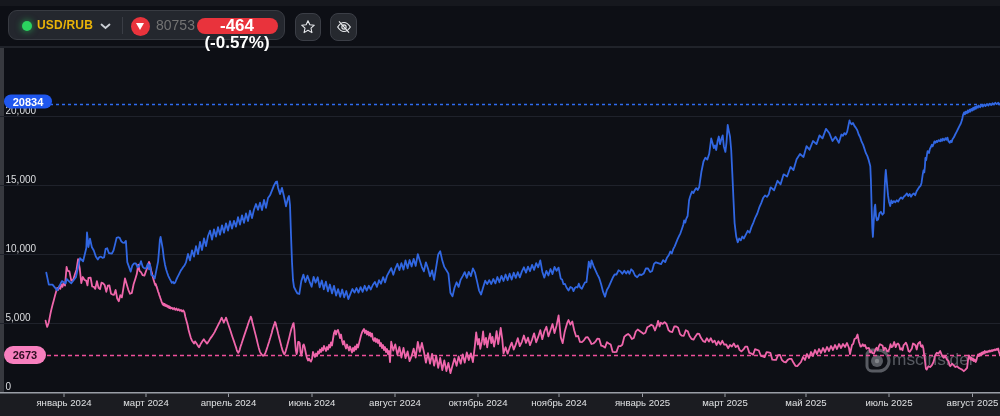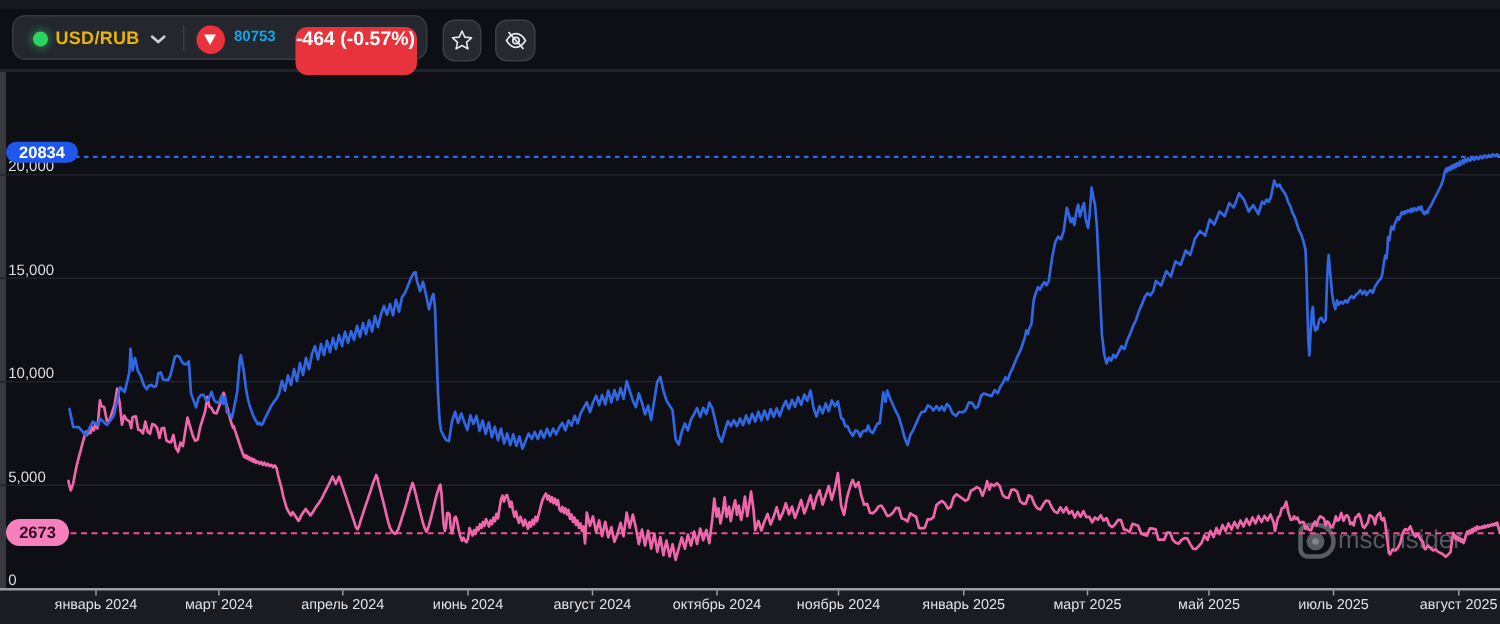--- a/index.html
+++ b/index.html
@@ -4,22 +4,22 @@
 body{font-family:"Liberation Sans",sans-serif;position:relative}
 .abs{position:absolute}
 .topstrip{left:0;top:0;width:1000px;height:6px;background:#16181e}
 .divline{left:0;top:45.5px;width:1000px;height:2px;background:#20232a}
 .pill{left:8px;top:10px;width:277px;height:30px;background:#24272e;border:1px solid #383b42;border-radius:9px;box-sizing:border-box}
 .gdot{left:22px;top:21px;width:10px;height:10px;border-radius:50%;background:#2bd35f;box-shadow:0 0 6px 1px rgba(43,211,95,.5)}
 .sym{left:37px;top:6px;height:38px;line-height:38px;font-size:12px;font-weight:bold;color:#eab308;letter-spacing:.2px}
 .vdiv{left:122px;top:17px;width:1px;height:17px;background:#3a3d45}
 .rcirc{left:130.5px;top:16.5px;width:19px;height:19px;border-radius:50%;background:#e9333c}
 .rtri{left:135.5px;top:23px;width:0;height:0;border-left:4.5px solid transparent;border-right:4.5px solid transparent;border-top:7px solid #fff}
-.price{left:156px;top:6px;height:38px;line-height:38px;font-size:10px;font-weight:bold;color:#0ea5e9}
-.rbadge{left:196.5px;top:18px;width:81px;height:32px;border-radius:8px;background:#e9333c;color:#fff;font-size:13px;font-weight:bold;text-align:center;line-height:16.5px}
+.price{left:156px;top:6px;height:38px;line-height:38px;font-size:14px;font-weight:normal;color:#737373}
+.rbadge{left:196.5px;top:18px;width:81px;height:16px;border-radius:8px;background:#e9333c;color:#fff;font-size:17px;font-weight:bold;text-align:center;line-height:16.5px}
 .btn{top:12.5px;width:26px;height:28px;background:#26292f;border:1px solid #3b3e46;border-radius:8px;box-sizing:border-box;display:flex;align-items:center;justify-content:center}
 </style></head>
 <body>
 <svg class="abs" style="left:0;top:0" width="1000" height="416">
 <rect x="0" y="47" width="4" height="369" fill="#37393f"></rect>
 <rect x="0" y="393" width="1000" height="23" fill="#1b1c21"></rect>
 <line x1="0" y1="116.5" x2="1000" y2="116.5" stroke="#1f222b" stroke-width="1"></line>
     <line x1="0" y1="185.5" x2="1000" y2="185.5" stroke="#1f222b" stroke-width="1"></line>
     <line x1="0" y1="254.5" x2="1000" y2="254.5" stroke="#1f222b" stroke-width="1"></line>
     <line x1="0" y1="323.5" x2="1000" y2="323.5" stroke="#1f222b" stroke-width="1"></line>

